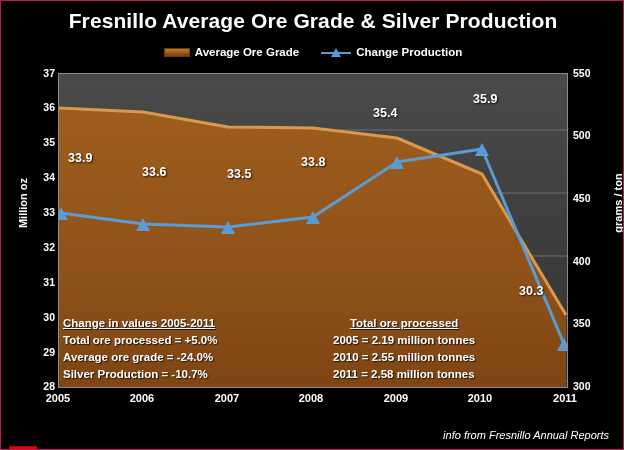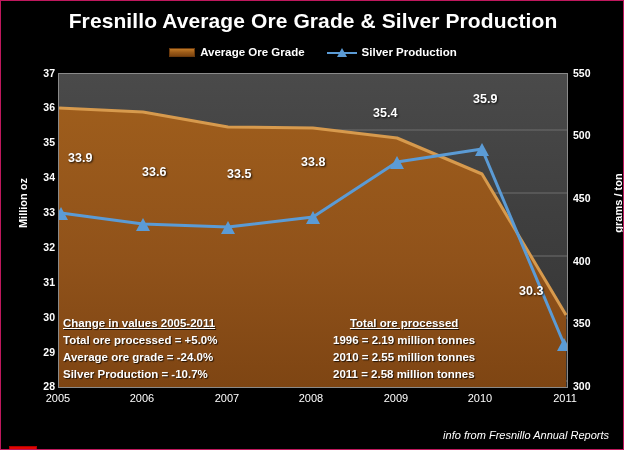--- a/index.html
+++ b/index.html
@@ -122,21 +122,21 @@
   #left-ticks {
     position: absolute; left: 12px; top: 0; width: 42px; height: 450px;
   }
   #right-ticks {
     position: absolute; left: 572px; top: 0; width: 46px; height: 344px;
   }
   .tick-x {
     position: absolute;
     color: #ffffff;
     font-size: 11px;
-    font-weight: normal;
+    font-weight: bold;
     text-align: center;
     width: 60px;
     top: 391px;
   }
 
   
   #plot {
     position: absolute;
     left: 57px;
     top: 72px;
@@ -230,21 +230,21 @@
   <div id="legend">
     <div class="legend-item">
       <span class="legend-swatch-area"></span>
       <span class="legend-label">Average Ore Grade</span>
     </div>
     <div class="legend-item">
       <span class="legend-swatch-line">
         <span class="ln"></span>
           <span class="mk"></span>
       </span>
-      <span class="legend-label">Silver Production</span>
+      <span class="legend-label">Change Production</span>
     </div>
   </div>
 
   <div id="y-left-title">Million oz</div>
   <div id="y-right-title">grams / ton</div>
 
   <div id="left-ticks">
     <div class="tick-left" style="top:66px">37</div>
     <div class="tick-left" style="top:100px">36</div>
     <div class="tick-left" style="top:135px">35</div>
@@ -322,21 +322,21 @@
 
   <div class="annot" id="annot-left">
     <span class="hdr">Change in values 2005-2011</span>
     <span class="annot-row">Total ore processed =  +5.0%</span>
     <span class="annot-row">Average ore grade =  -24.0%</span>
     <span class="annot-row">Silver Production =  -10.7%</span>
   </div>
 
   <div class="annot" id="annot-right">
     <span class="hdr">Total ore processed</span>
-    <span class="annot-row">1996 = 2.19 million tonnes</span>
+    <span class="annot-row">2005 = 2.19 million tonnes</span>
     <span class="annot-row">2010 = 2.55 million tonnes</span>
     <span class="annot-row">2011 = 2.58 million tonnes</span>
   </div>
 
   <div id="logo-wrap">
     <span id="logo-mark">
       <span>ERDI</span>
     </span>
     <span id="logo-text">SRSrocco</span>
   </div>

